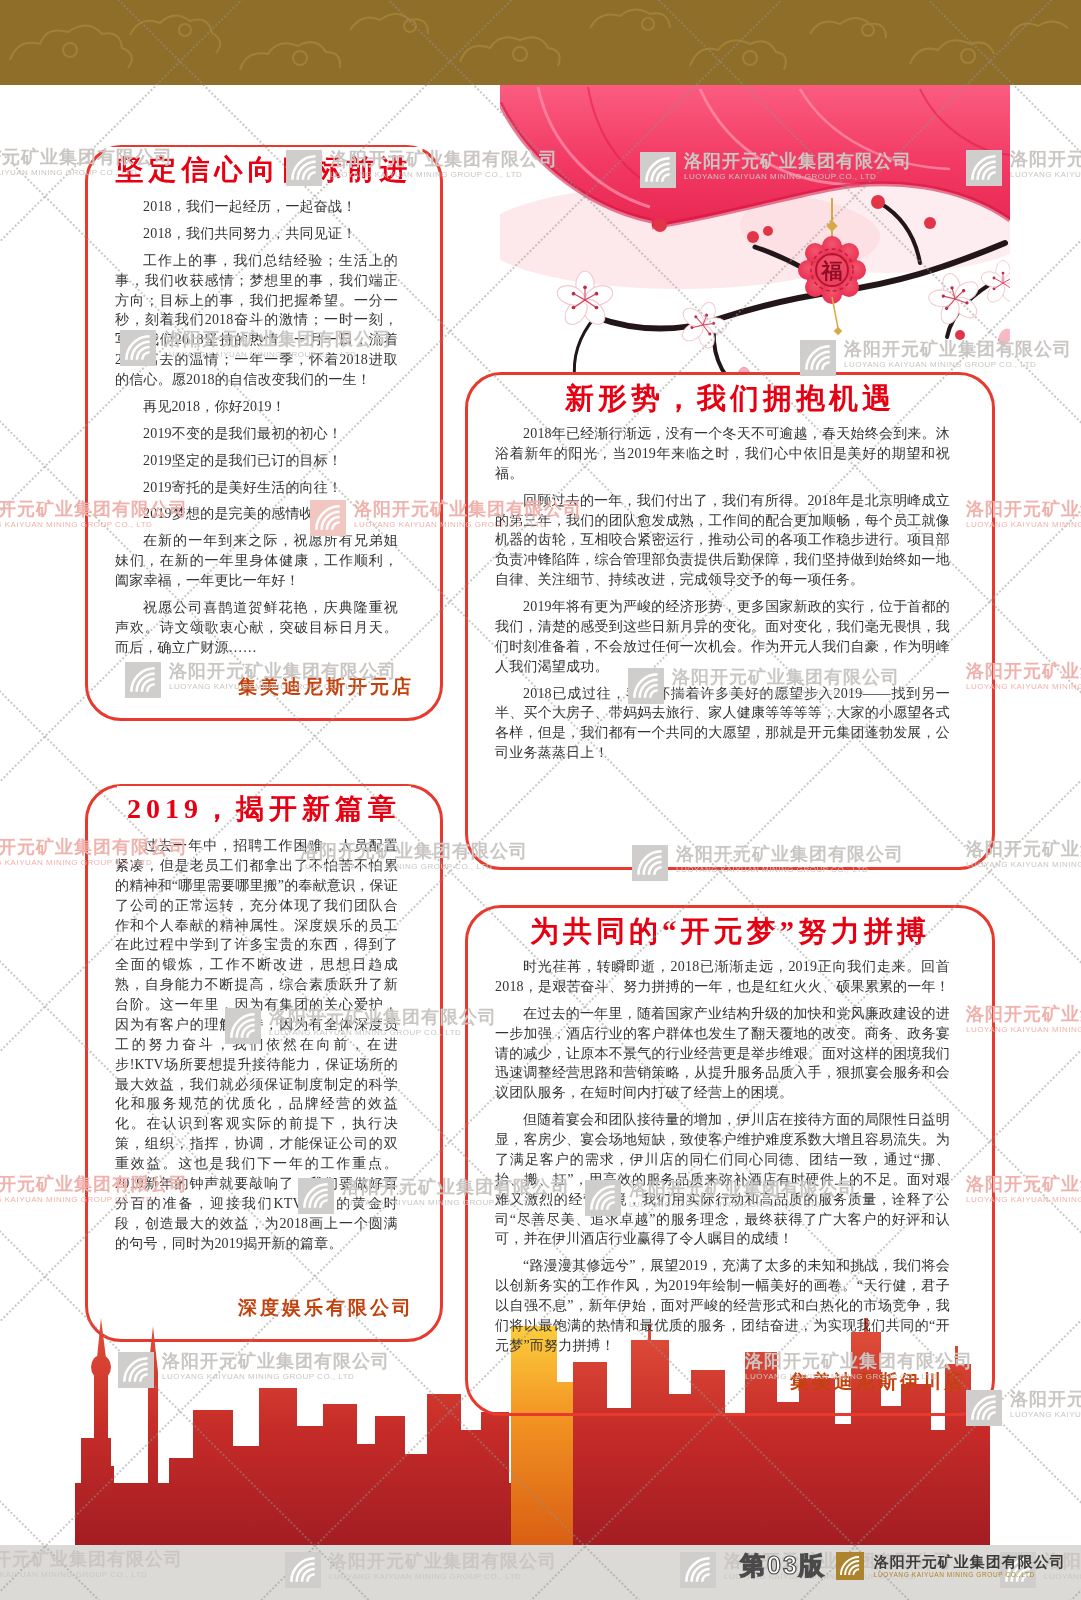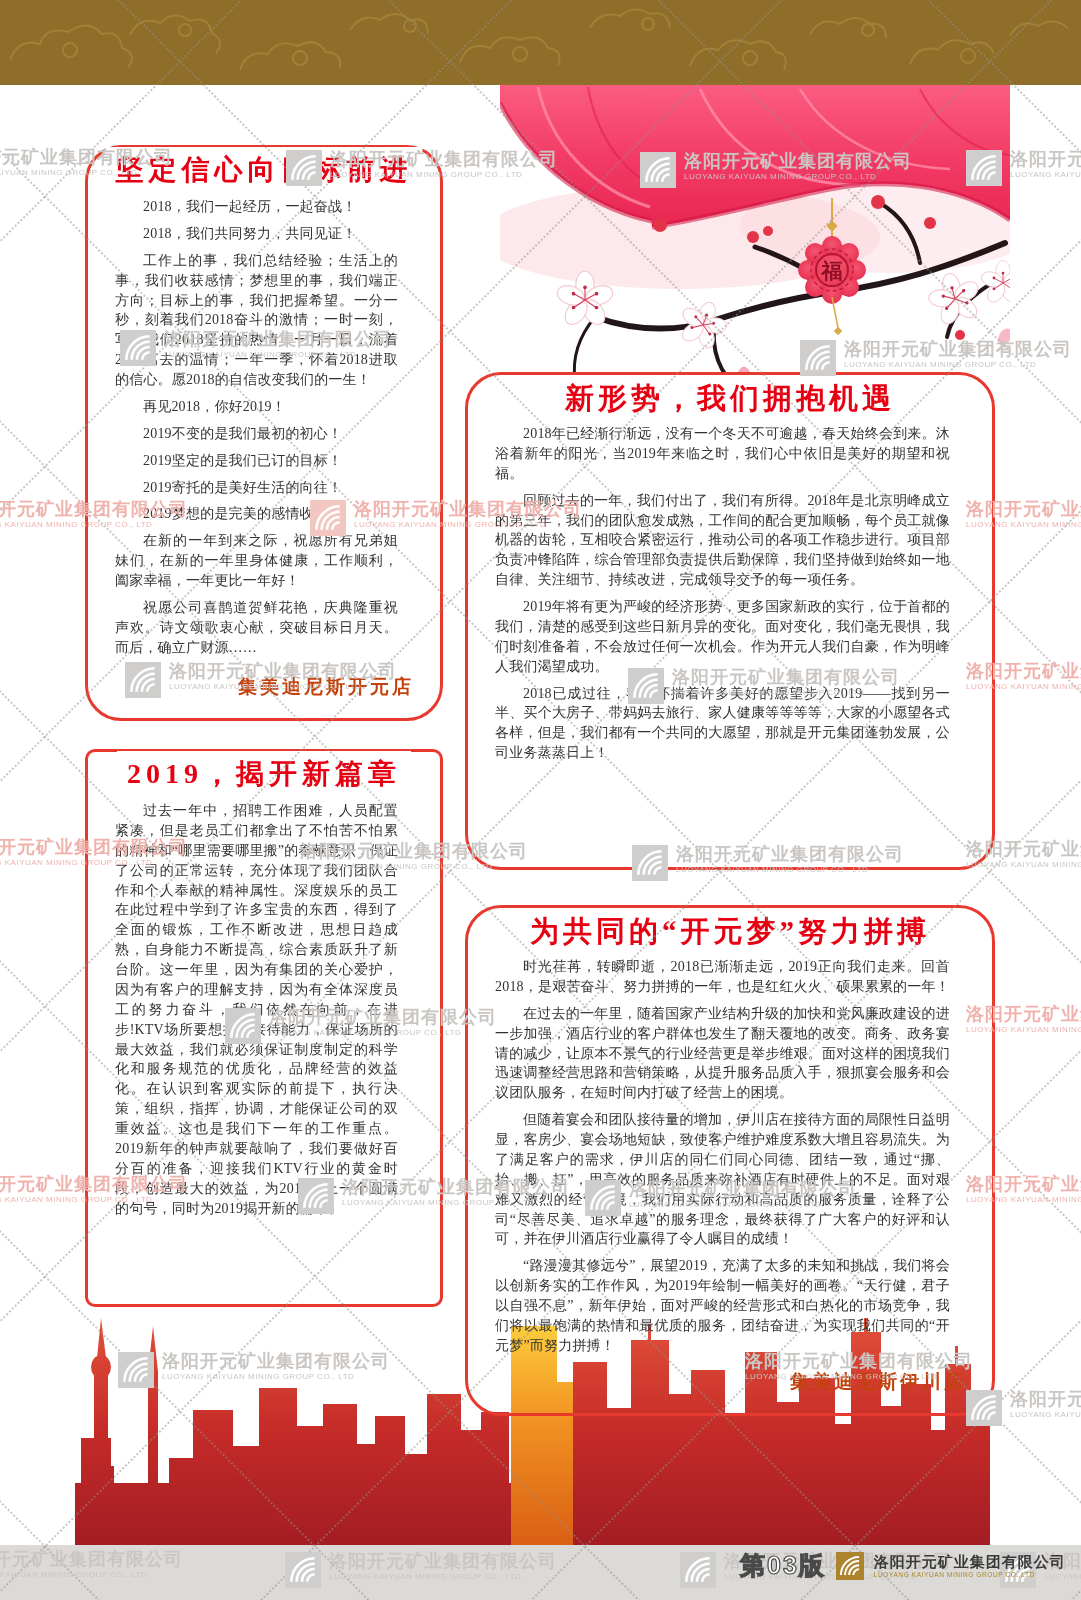--- a/index.html
+++ b/index.html
@@ -26,21 +26,21 @@
   .article{position:absolute;border:3px solid #e8392e;border-radius:36px;z-index:3;display:flex;flex-direction:column;background:transparent;}
   .article-title{position:absolute;top:-24px;left:50%;transform:translateX(-50%);height:46px;line-height:46px;
                  background:#ffffff;padding:0 10px;color:#e60012;font-weight:bold;white-space:nowrap;
                  font-family:"Liberation Serif","DejaVu Serif",serif;}
   .a1 .article-title,.a3 .article-title{font-size:28px;letter-spacing:5px;}
   .a2 .article-title,.a4 .article-title{font-size:29px;letter-spacing:4px;}
   .article-body{flex:1 1 auto;overflow:hidden;padding:42px 42px 0 27px;}
   .article-body p{margin:7px 0;text-indent:2em;font-size:14px;line-height:1.42;letter-spacing:.2px;color:#333;text-align:justify;}
   .article-sig{flex:0 0 auto;text-align:right;padding:6px 26px 18px 0;color:#c2410c;font-weight:bold;font-size:19px;letter-spacing:3px;}
   .a1{left:85px;top:145px;width:352px;height:570px;}
-  .a3{left:85px;top:749px;width:352px;height:552px;border-radius:10px;}
+  .a3{left:85px;top:784px;width:352px;height:552px;}
   .a2{left:465px;top:372px;width:524px;height:492px;}
   .a4{left:465px;top:905px;width:524px;height:505px;}
 
   
   .curtain-wrap{position:absolute;left:500px;top:85px;width:510px;height:320px;z-index:2;pointer-events:none;}
   .skyline-wrap{position:absolute;left:75px;top:1318px;width:915px;height:227px;z-index:2;pointer-events:none;}
 
   
   .footer-band{position:absolute;left:0;top:1545px;width:1081px;height:55px;background:#dcdad7;z-index:4;}
   .footer-items{position:absolute;left:740px;top:1549px;display:flex;align-items:center;gap:10px;z-index:7;}
@@ -221,20 +221,21 @@
         <p>2019年将有更为严峻的经济形势，更多国家新政的实行，位于首都的我们，清楚的感受到这些日新月异的变化。面对变化，我们毫无畏惧，我们时刻准备着，不会放过任何一次机会。作为开元人我们自豪，作为明峰人我们渴望成功。</p>
         <p>2018已成过往，我们怀揣着许多美好的愿望步入2019——找到另一半、买个大房子、带妈妈去旅行、家人健康等等等等，大家的小愿望各式各样，但是，我们都有一个共同的大愿望，那就是开元集团蓬勃发展，公司业务蒸蒸日上！</p>
       </div>
   </section>
 
   <section class="article a3">
     <h2 class="article-title">2019，揭开新篇章</h2>
     <div class="article-body">
         <p>过去一年中，招聘工作困难，人员配置紧凑，但是老员工们都拿出了不怕苦不怕累的精神和“哪里需要哪里搬”的奉献意识，保证了公司的正常运转，充分体现了我们团队合作和个人奉献的精神属性。深度娱乐的员工在此过程中学到了许多宝贵的东西，得到了全面的锻炼，工作不断改进，思想日趋成熟，自身能力不断提高，综合素质跃升了新台阶。这一年里，因为有集团的关心爱护，因为有客户的理解支持，因为有全体深度员工的努力奋斗，我们依然在向前，在进步!KTV场所要想提升接待能力，保证场所的最大效益，我们就必须保证制度制定的科学化和服务规范的优质化，品牌经营的效益化。在认识到客观实际的前提下，执行决策，组织，指挥，协调，才能保证公司的双重效益。这也是我们下一年的工作重点。2019新年的钟声就要敲响了，我们要做好百分百的准备，迎接我们KTV行业的黄金时段，创造最大的效益，为2018画上一个圆满的句号，同时为2019揭开新的篇章。</p>
       </div>
+    <div class="article-sig">深度娱乐有限公司</div>
   </section>
 
   <section class="article a4">
     <h2 class="article-title">为共同的“开元梦”努力拼搏</h2>
     <div class="article-body">
         <p>时光荏苒，转瞬即逝，2018已渐渐走远，2019正向我们走来。回首2018，是艰苦奋斗、努力拼搏的一年，也是红红火火、硕果累累的一年！</p>
         <p>在过去的一年里，随着国家产业结构升级的加快和党风廉政建设的进一步加强，酒店行业的客户群体也发生了翻天覆地的改变。商务、政务宴请的减少，让原本不景气的行业经营更是举步维艰。面对这样的困境我们迅速调整经营思路和营销策略，从提升服务品质入手，狠抓宴会服务和会议团队服务，在短时间内打破了经营上的困境。</p>
         <p>但随着宴会和团队接待量的增加，伊川店在接待方面的局限性日益明显，客房少、宴会场地短缺，致使客户维护难度系数大增且容易流失。为了满足客户的需求，伊川店的同仁们同心同德、团结一致，通过“挪、抬、搬、扛”，用高效的服务品质来弥补酒店有时硬件上的不足。面对艰难又激烈的经营环境，我们用实际行动和高品质的服务质量，诠释了公司“尽善尽美、追求卓越”的服务理念，最终获得了广大客户的好评和认可，并在伊川酒店行业赢得了令人瞩目的成绩！</p>
         <p>“路漫漫其修远兮”，展望2019，充满了太多的未知和挑战，我们将会以创新务实的工作作风，为2019年绘制一幅美好的画卷。“天行健，君子以自强不息”，新年伊始，面对严峻的经营形式和白热化的市场竞争，我们将以最饱满的热情和最优质的服务，团结奋进，为实现我们共同的“开元梦”而努力拼搏！</p>
       </div>

